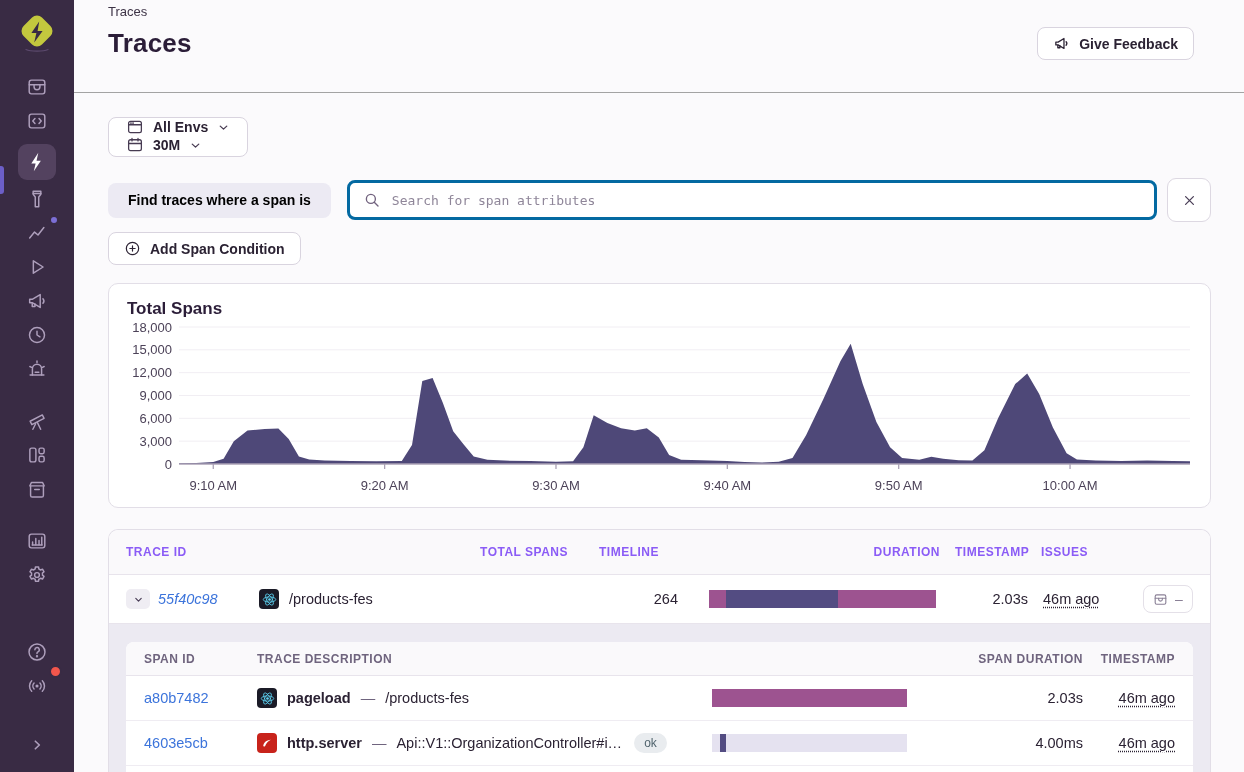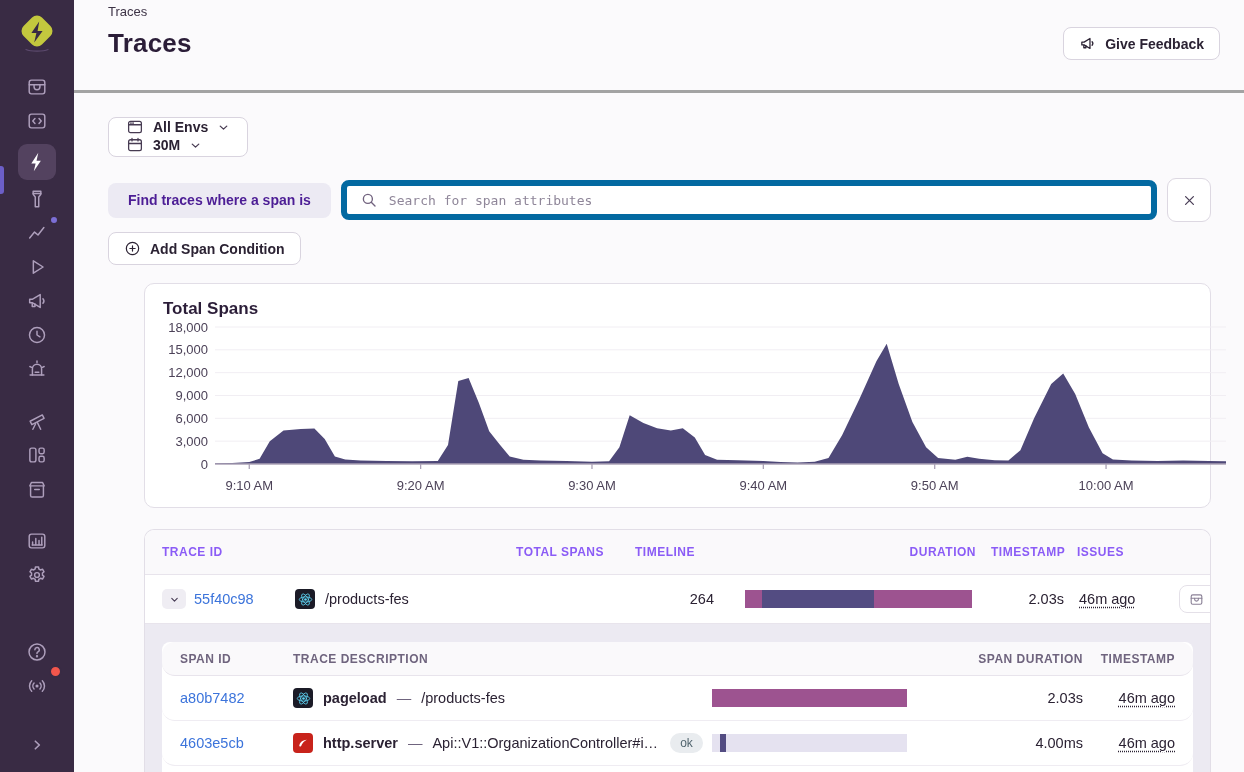--- a/index.html
+++ b/index.html
@@ -19,84 +19,84 @@
   .active-bar { position:absolute; left:0; top:166px; width:4px; height:28px; background:#6C5FC7;
                 border-radius:0 3px 3px 0; }
   .nav-bottom { position:absolute; bottom:10px; display:flex; flex-direction:column; align-items:center; }
   .ndot { position:absolute; border-radius:50%; border:2.5px solid #392B44; }
   .dot-purple { width:10px; height:10px; background:#7C6FD6; top:-2px; right:-3px; }
   .dot-red { width:13px; height:13px; background:#F2564C; top:-4px; right:-6px; }
   .collapse { margin-top:26px; color:#AE9FBC; }
 
   
   .main { flex:1; display:flex; flex-direction:column; min-width:0; }
-  .page-header { padding:4px 24px 0 34px; border-bottom:3px solid #a3a3a3; height:93px; flex-shrink:0; }
+  .page-header { padding:4px 50px 0 34px; border-bottom:1px solid #a3a3a3; height:93px; flex-shrink:0; }
   .breadcrumb { font-size:13px; color:#3D3346; }
   .title-row { display:flex; justify-content:space-between; align-items:center; margin-top:8px; }
   h1 { margin:0; font-size:26px; color:#2B1D38; letter-spacing:.2px; }
   .btn { display:inline-flex; align-items:center; gap:9px; background:#fff; border:1px solid #D9D4DF;
          border-radius:8px; font-weight:bold; font-size:14px; color:#2B2233; padding:7px 15px;
          cursor:pointer; font-family:inherit; }
 
   .content { padding:24px 33px 0 34px; flex:1; min-height:0; }
 
   .seg-control { display:inline-flex; align-items:stretch; background:#fff; border:1px solid #D9D4DF;
                  border-radius:8px; height:40px;flex-direction:column; }
   .seg { display:flex; align-items:center; gap:9px; padding:0 17px; font-weight:bold; font-size:14px;
          cursor:pointer; color:#2B2233; }
   .seg-divider { width:1px; background:#DDD8E2; }
 
   .query-row { display:flex; margin-top:21px; gap:10px; align-items:center; }
-  .pill { background:#ECEAF3; color:#4c1d95; font-weight:bold; font-size:14px; border-radius:8px;
+  .pill { background:#ECEAF3; color:#000000; font-weight:bold; font-size:14px; border-radius:8px;
           display:flex; align-items:center; padding:0 20px; height:35px; }
-  .search-box { flex:1; display:flex; align-items:center; background:#fff; border:6px solid #0369a1;
-                border-radius:8px; height:40px; padding:0 13px; gap:9px; }
+  .search-box { flex:1; display:flex; align-items:center; background:#fff; border:3px solid #0369a1;
+                border-radius:8px; height:40px; padding:0 13px; gap:9px;margin-left:6px; }
   .search-box input { border:none; outline:none; flex:1; font-family:"DejaVu Sans Mono", monospace;
                       font-size:13px; color:#2B2233; background:transparent; }
   .search-box input::placeholder { color:#8F8699; }
   .close-btn { width:44px; height:44px; background:#fff; border:1px solid #DDD8E2; border-radius:9px;
                display:flex; align-items:center; justify-content:center; cursor:pointer; }
   .add-row { margin-top:10px; }
 
-  .panel { background:#fff; border:1px solid #E2DEE7; border-radius:10px;margin-left:36px; }
+  .panel { background:#fff; border:1px solid #E2DEE7; border-radius:10px; }
   .chart-panel { margin-top:18px; padding:15px 17px 6px 18px; }
   .chart-title { font-size:17px; font-weight:bold; color:#2B1D38; }
   svg.chart text { font-family:"Liberation Sans", sans-serif; }
 
   
   .table-panel { margin-top:21px; border-radius:10px 10px 0 0; border-bottom:none; overflow:hidden; }
   .thead, .trow { display:grid; grid-template-columns:133px 309px 110px 262px 88px 105px 60px;
                   align-items:center; padding:0 17px; }
   .thead { height:45px; background:#FAF9FB; border-bottom:1px solid #E8E4EC; font-size:12px;
            font-weight:bold; color:#8b5cf6; letter-spacing:.5px; }
   .th.right, .td.right { text-align:right; }
   .th.timeline-h { padding-left:31px; }
   .th.ts-h, .td.ts-cell { padding-left:15px; }
   .th.issues-h { padding-left:13px; }
   .trow { height:48px; background:#fff; font-size:14.5px; }
-  .idcell { display:flex; align-items:center; gap:8px; }
+  .idcell { display:flex; align-items:center; gap:8px;font-style:italic; }
   .toggle { width:24px; height:20px; border:none; background:#EFEDF3; border-radius:5px; cursor:pointer;
             display:inline-flex; align-items:center; justify-content:center; padding:0; color:#4A3E57; }
   a.link { color:#3C74DB; text-decoration:none; cursor:pointer; }
   .rootcell { display:flex; align-items:center; gap:10px; }
   .chip { width:20px; height:20px; border-radius:4px; display:flex; align-items:center; justify-content:center; flex-shrink:0; }
   .chip.react { background:#1B1B27; }
   .chip.ruby { background:#C8231B; }
   .bar { position:relative; height:18px; margin-left:31px; width:227px; overflow:hidden; }
   .nbar { position:relative; height:18px; margin-left:6px; width:195px; overflow:hidden; }
   .bar .bseg, .nbar .bseg { position:absolute; top:0; height:100%; }
   .nbar.track { background:#E5E2F0; }
   .ts { text-decoration:underline dotted; text-underline-offset:3px; color:#2B2233; cursor:pointer; }
   .issues-btn { margin-left:10px; display:inline-flex; align-items:center; gap:7px; padding:5px 9px;
                 border:1px solid #E4E0E8; border-radius:8px; background:#fff; color:#8A8096;
                 cursor:pointer; font-size:14px; }
 
   .nested-wrap { background:#ECEAF2; padding:18px 17px 0; border-top:1px solid #E8E4EC; }
   .nested { background:#fff; border-radius:8px 8px 0 0; overflow:hidden; }
-  .nhead, .nrow { display:grid; grid-template-columns:113px 1fr 205px 172px 92px; align-items:center; padding:0 18px;border-radius:13px; }
+  .nhead, .nrow { display:grid; grid-template-columns:113px 1fr 205px 172px 92px; align-items:center; padding:0 18px; }
   .nhead { height:34px; background:#FAF9FB; border-bottom:1px solid #E8E4EC; font-size:12px; font-weight:bold;
            color:#6F647E; letter-spacing:.5px; }
   .nrow { height:45px; border-bottom:1px solid #EFECF2; font-size:14.5px; background:#fff; }
   .desc { display:flex; align-items:center; gap:10px; min-width:0; }
   .desc .op { font-weight:bold; white-space:nowrap; }
   .desc .sep { color:#6F647E; }
   .desc .dtext { white-space:nowrap; overflow:hidden; text-overflow:ellipsis; }
   .badge-ok { background:#E9ECEF; color:#51646E; font-size:12px; padding:3px 10px; border-radius:20px;
               margin-left:2px; flex-shrink:0; }
   .stub-row { height:24px; background:#fff; }

